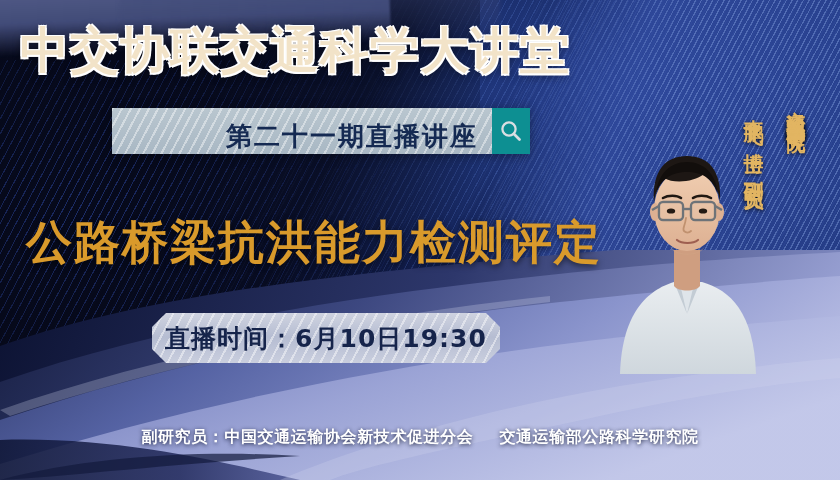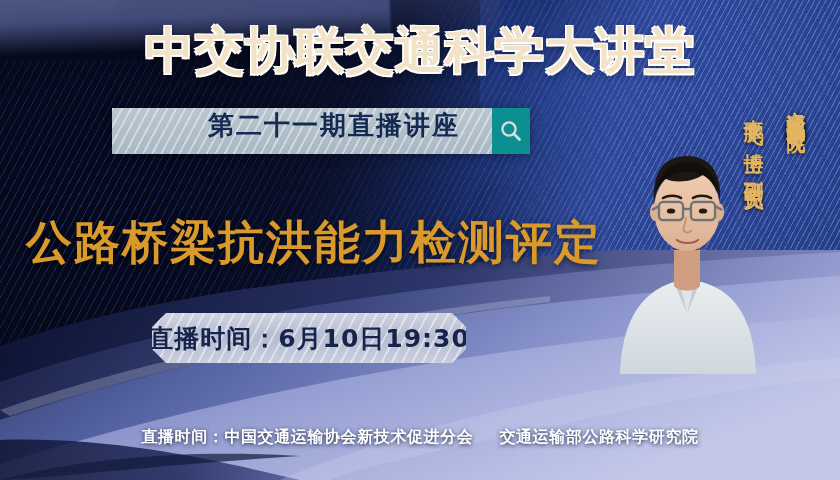--- a/index.html
+++ b/index.html
@@ -81,48 +81,48 @@
             mask-image:radial-gradient(70% 80% at 30% 40%, #000 0%, rgba(0,0,0,.25) 70%, rgba(0,0,0,0) 100%);
   }
 
   
   .ribbon-wrap{ position:absolute; left:0; bottom:0; width:840px; height:230px; }
   .ribbon-wrap svg{ display:block; width:840px; height:230px; }
 
   
   .main-title{
     position:absolute; left:0; right:0; top:18px;
-    text-align:center;
     font-family:"DejaVu Sans","Liberation Sans",sans-serif;
     font-weight:700;
     font-size:49px;
     letter-spacing:1px;
     color:#f2e3c8;
     text-shadow:
       -1.5px -1.5px 0 #ffffff,
        1.5px -1.5px 0 #ffffff,
       -1.5px  1.5px 0 #ffffff,
        1.5px  1.5px 0 #ffffff,
        0 3px 8px rgba(0,0,0,.55);
     white-space:nowrap;
+    padding-left:20px;
   }
 
   
   .subtitle-bar{
     position:absolute; left:112px; top:108px;
     width:418px; height:46px;
     display:flex; align-items:stretch;
     box-shadow:0 2px 10px rgba(0,0,0,.35);
   }
   .subtitle-bar .sb-text{
     flex:1;
     position:relative;
     background:linear-gradient(180deg,#b9c6cf 0%, #a9b8c4 100%);
-    display:flex; align-items:flex-start; justify-content:flex-end;
-    padding-right:32px;
+    display:flex; align-items:flex-end; justify-content:flex-end;
+    padding-right:14px;
     overflow:hidden;
   }
   .subtitle-bar .sb-text::after{
     content:""; position:absolute; inset:0;
     background-image:repeating-linear-gradient(
        118deg, rgba(255,255,255,.42) 0px, rgba(255,255,255,.42) 2px,
        rgba(255,255,255,0) 2px, rgba(255,255,255,0) 8px);
     pointer-events:none;
   }
   .subtitle-bar .sb-label{
@@ -146,21 +146,21 @@
     color:#d99a2b;
     white-space:nowrap;
     text-shadow:0 2px 6px rgba(0,0,0,.6);
     font-family:"DejaVu Sans","Liberation Sans",sans-serif;
     margin-top:9px;
   }
 
   
   .time-chip{
     position:absolute; left:152px; top:313px;
-    width:314px; height:50px;
+    width:348px; height:50px;
     display:flex; align-items:center; justify-content:center;
     background:linear-gradient(180deg,#cfd3e0 0%, #b6bdd2 48%, #c9cede 100%);
     clip-path:polygon(14px 0, calc(100% - 14px) 0, 100% 14px, 100% calc(100% - 14px),
                       calc(100% - 14px) 100%, 14px 100%, 0 calc(100% - 14px), 0 14px);
     box-shadow:0 3px 12px rgba(0,0,0,.45);
     overflow:hidden;
   }
   .time-chip::after{
     content:""; position:absolute; inset:0;
     background-image:repeating-linear-gradient(
@@ -342,16 +342,16 @@
   <div class="headline">公路桥梁抗洪能力检测评定</div>
 
   <div class="time-chip">
     <span class="tc-text">直播时间：6月10日19:30</span>
   </div>
 
   <div class="vtext vtext-name">李鹏飞　博士　副研究员</div>
   <div class="vtext vtext-org">交通运输部公路科学研究院</div>
 
   <div class="footer">
-    <span>直播时间：</span><span>中国交通运输协会新技术促进分会</span><span class="sep"></span><span>交通运输部公路科学研究院</span>
+    <span>副研究员：</span><span>中国交通运输协会新技术促进分会</span><span class="sep"></span><span>交通运输部公路科学研究院</span>
   </div>
 
 </div>
 
 </body></html>

